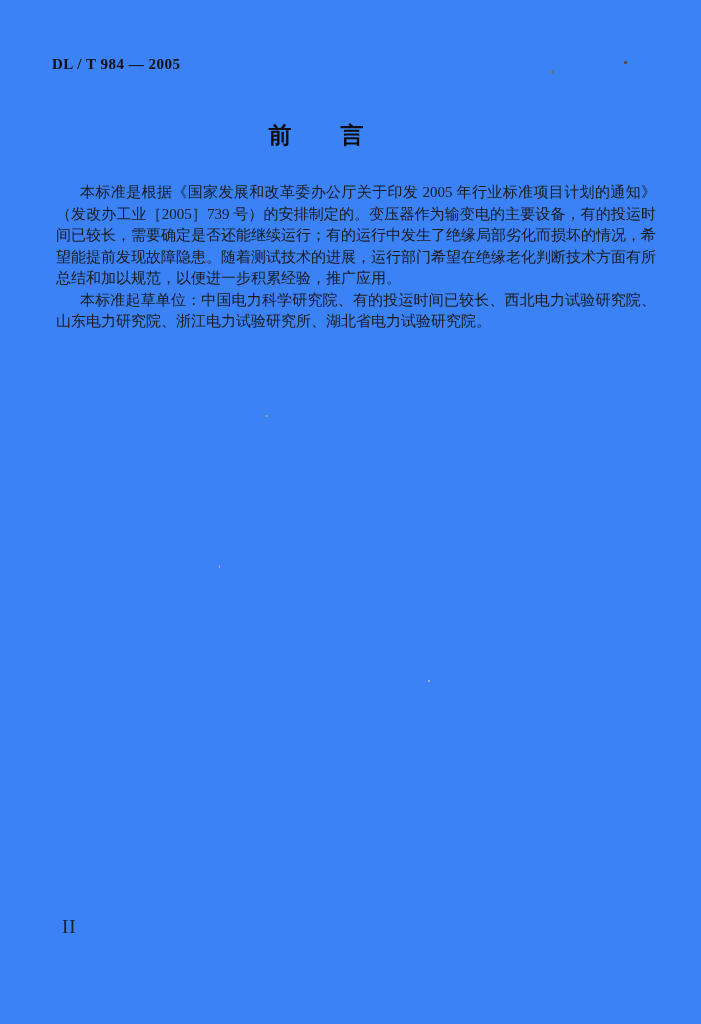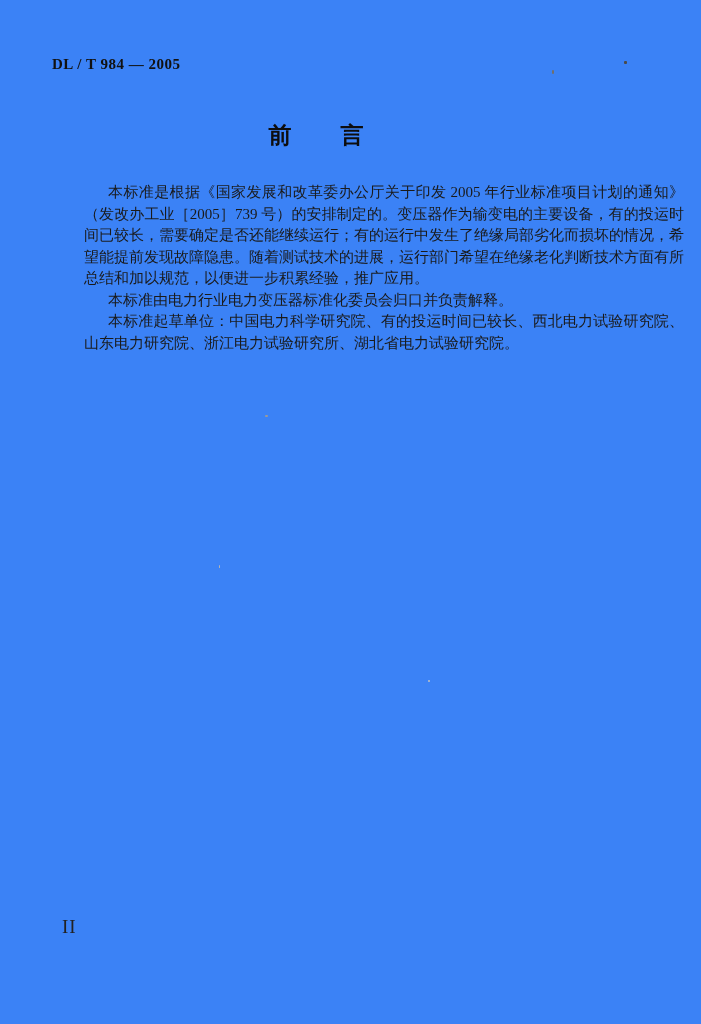--- a/index.html
+++ b/index.html
@@ -45,21 +45,20 @@
   }
   .foreword-body {
     position: absolute;
     left: 56px;
     top: 182px;
     width: 600px;
     font-size: 15px;
     line-height: 21.5px;
     text-align: justify;
     color: #1a1a1a;
-    margin-left: 28px;
   }
   .foreword-body p {
     margin: 0;
     padding: 0;
     text-indent: 1.6em;
   }
   .page-number {
     position: absolute;
     left: 62px;
     top: 916px;
@@ -81,21 +80,20 @@
 <body>
 
 <div class="page">
 
   <div class="standard-number">DL / T 984 — 2005</div>
 
   <div class="foreword-title">前　　言</div>
 
   <div class="foreword-body">
     <p>本标准是根据《国家发展和改革委办公厅关于印发 2005 年行业标准项目计划的通知》（发改办工业［2005］739 号）的安排制定的。变压器作为输变电的主要设备，有的投运时间已较长，需要确定是否还能继续运行；有的运行中发生了绝缘局部劣化而损坏的情况，希望能提前发现故障隐患。随着测试技术的进展，运行部门希望在绝缘老化判断技术方面有所总结和加以规范，以便进一步积累经验，推广应用。</p>
-    <p>本标准由电力行业电力变压器标准化委员会归口并负责解释。</p>
     <p>本标准起草单位：中国电力科学研究院、有的投运时间已较长、西北电力试验研究院、山东电力研究院、浙江电力试验研究所、湖北省电力试验研究院。</p>
   </div>
 
   <div class="page-number">II</div>
 
   <div class="speck speck-1"></div>
   <div class="speck speck-2"></div>
   <div class="speck speck-3"></div>
   <div class="speck speck-4"></div>
   <div class="speck speck-5"></div>

